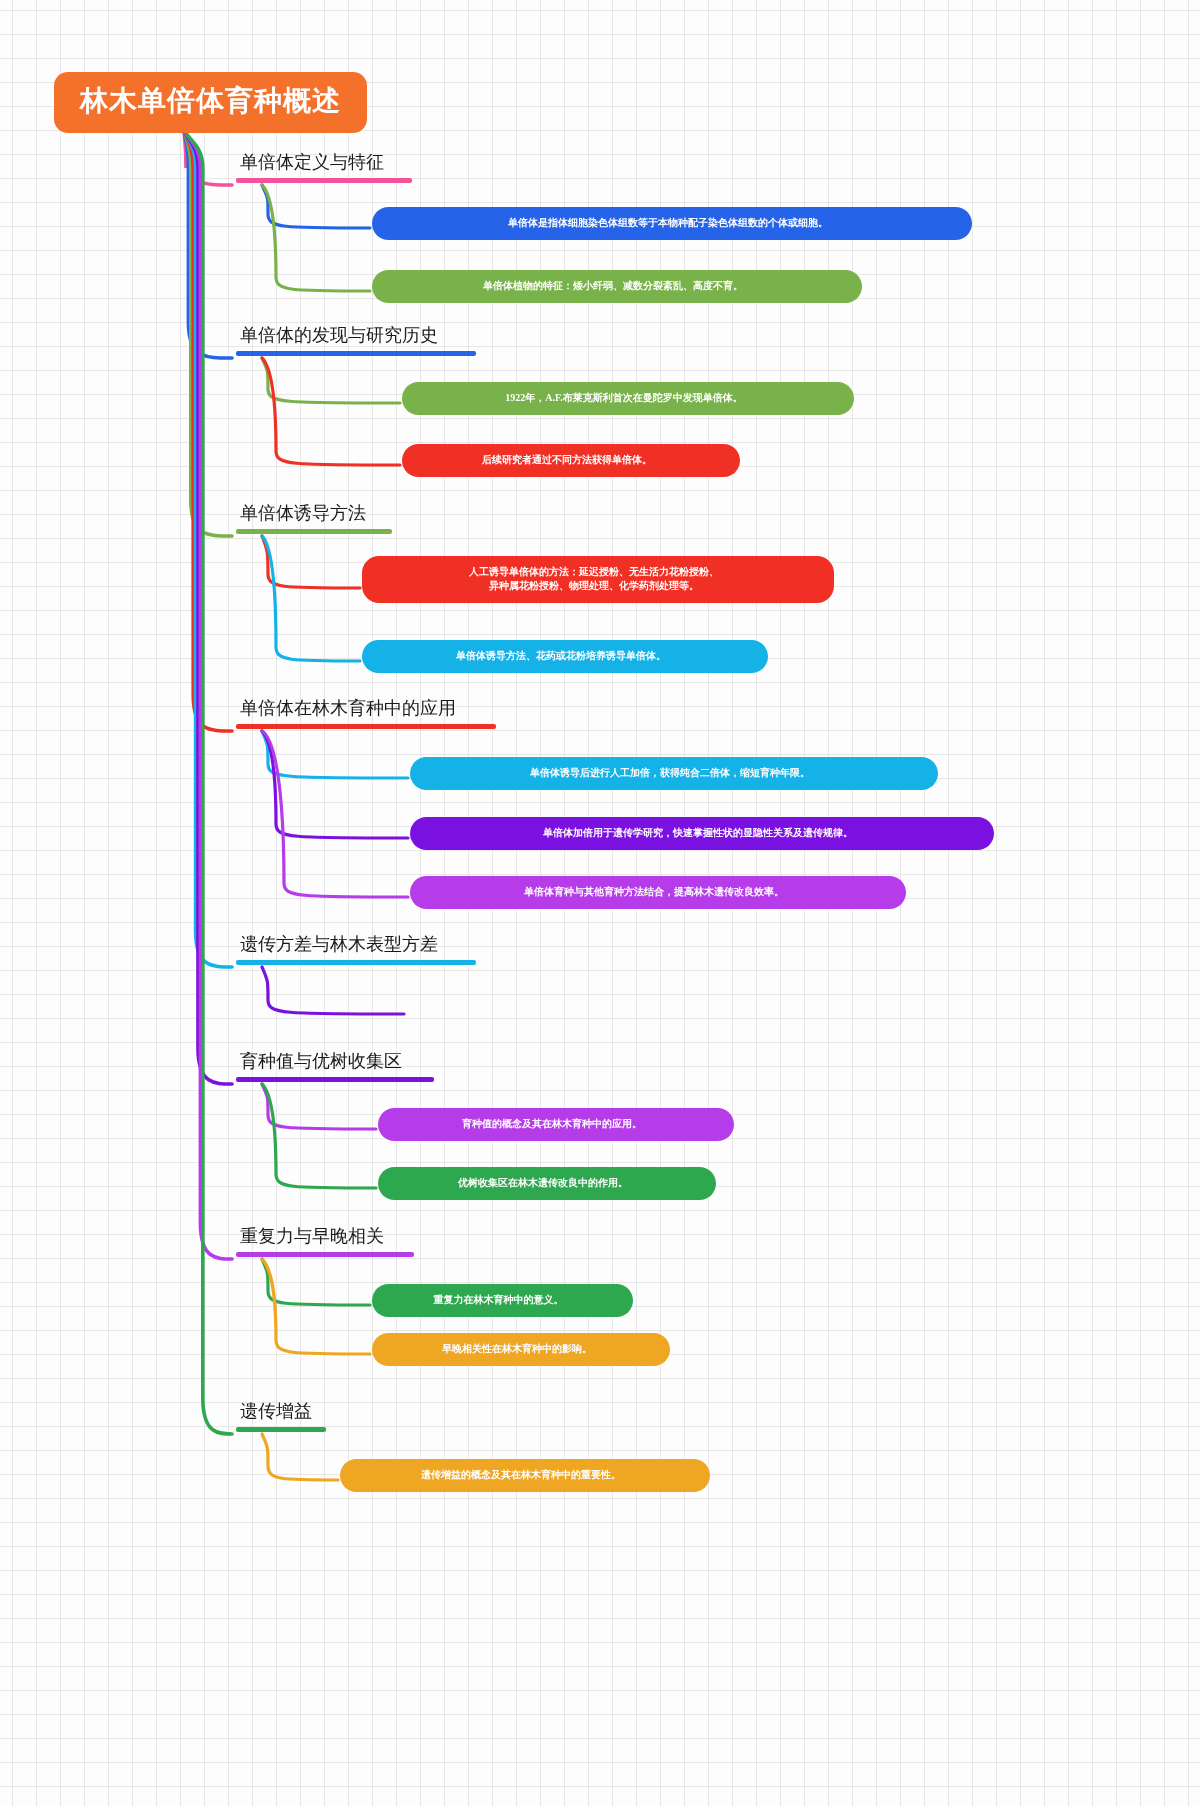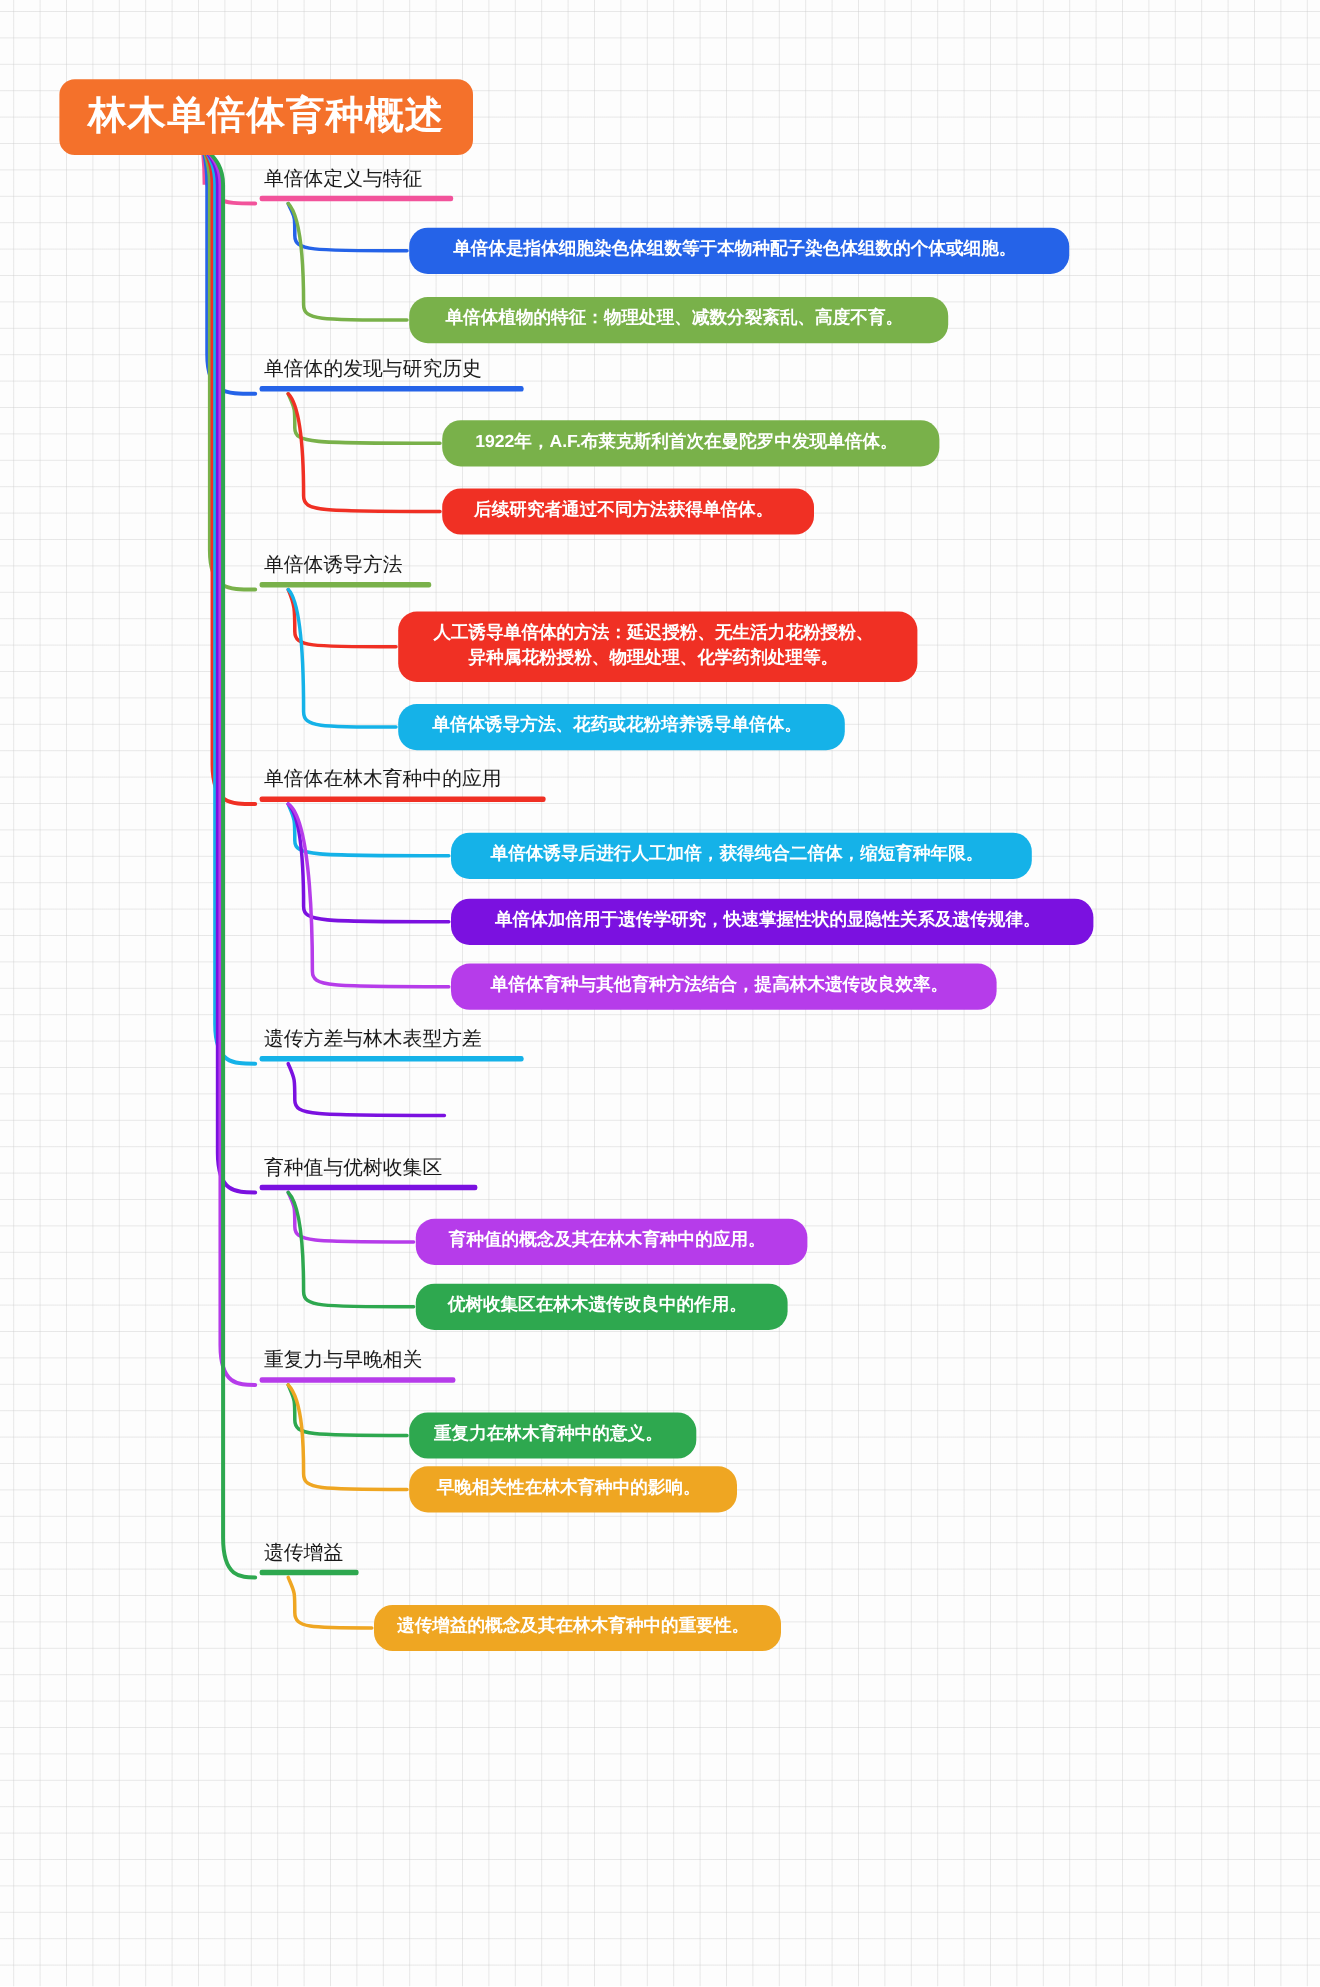--- a/index.html
+++ b/index.html
@@ -24,21 +24,21 @@
     width: 1200px; height: 1806px;
     pointer-events: none;
   }
   .node { position: absolute; }
 
   
   .root {
     background: #F4712B;
     color: #ffffff;
     border-radius: 14px;
-    font-size: 35px;
+    font-size: 28px;
     font-weight: bold;
     letter-spacing: 1px;
     padding: 14px 26px 16px 26px;
     white-space: nowrap;
     line-height: 1.1;
   }
 
   
   .branch { white-space: nowrap; }
   .branch .btext {
@@ -52,26 +52,27 @@
     display: block;
     height: 5px;
     border-radius: 2px;
     width: 100%;
   }
 
   
   .leaf {
     color: #ffffff;
     border-radius: 17px;
-    font-size: 16px;
+    font-size: 10px;
     font-weight: bold;
     line-height: 1.42;
     padding: 9px 28px 10px 20px;
     white-space: nowrap;
     text-align: center;
+    font-family: Liberation Serif, serif;
   }
   .leaf.two-line { white-space: normal; }
   .leaf .l2 { display: block; }
 </style>
 </head>
 <body>
 
 <div id="canvas">
   <svg id="wires" viewBox="0 0 1200 1806" width="1200" height="1806">
       <path d="M 184 128 C 184 138, 186 142, 186 168 L 186 149 C 186 185, 202 185, 232 185" fill="none" stroke="#F2539B" stroke-width="3.6" stroke-linecap="round"></path>
@@ -100,21 +101,21 @@
     </svg>
 <div class="node root" style="left: 54px; top: 72px; background: rgb(244, 113, 43); color: rgb(255, 255, 255);">林木单倍体育种概述</div>
     <div class="node branch" style="left: 236px; top: 152px; width: 176px;">
       <span class="btext">单倍体定义与特征</span>
       <span class="bline" style="background: rgb(242, 83, 155);"></span>
     </div>
     <div class="node leaf" style="left: 372px; top: 207px; width: 600px; background: rgb(37, 99, 232);">
       <span class="l2">单倍体是指体细胞染色体组数等于本物种配子染色体组数的个体或细胞。</span>
     </div>
     <div class="node leaf" style="left: 372px; top: 270px; width: 490px; background: rgb(121, 177, 74);">
-      <span class="l2">单倍体植物的特征：物理处理、减数分裂紊乱、高度不育。</span>
+      <span class="l2">单倍体植物的特征：矮小纤弱、减数分裂紊乱、高度不育。</span>
     </div>
     <div class="node branch" style="left: 236px; top: 325px; width: 240px;">
       <span class="btext">单倍体的发现与研究历史</span>
       <span class="bline" style="background: rgb(37, 99, 232);"></span>
     </div>
     <div class="node leaf" style="left: 402px; top: 382px; width: 452px; background: rgb(121, 177, 74);">
       <span class="l2">1922年，A.F.布莱克斯利首次在曼陀罗中发现单倍体。</span>
     </div>
     <div class="node leaf" style="left: 402px; top: 444px; width: 338px; background: rgb(240, 48, 36);">
       <span class="l2">后续研究者通过不同方法获得单倍体。</span>

